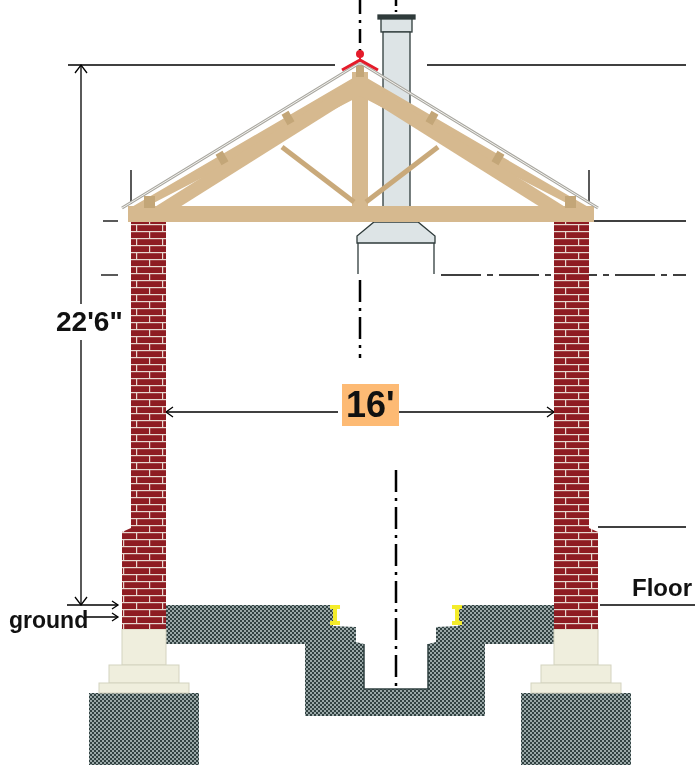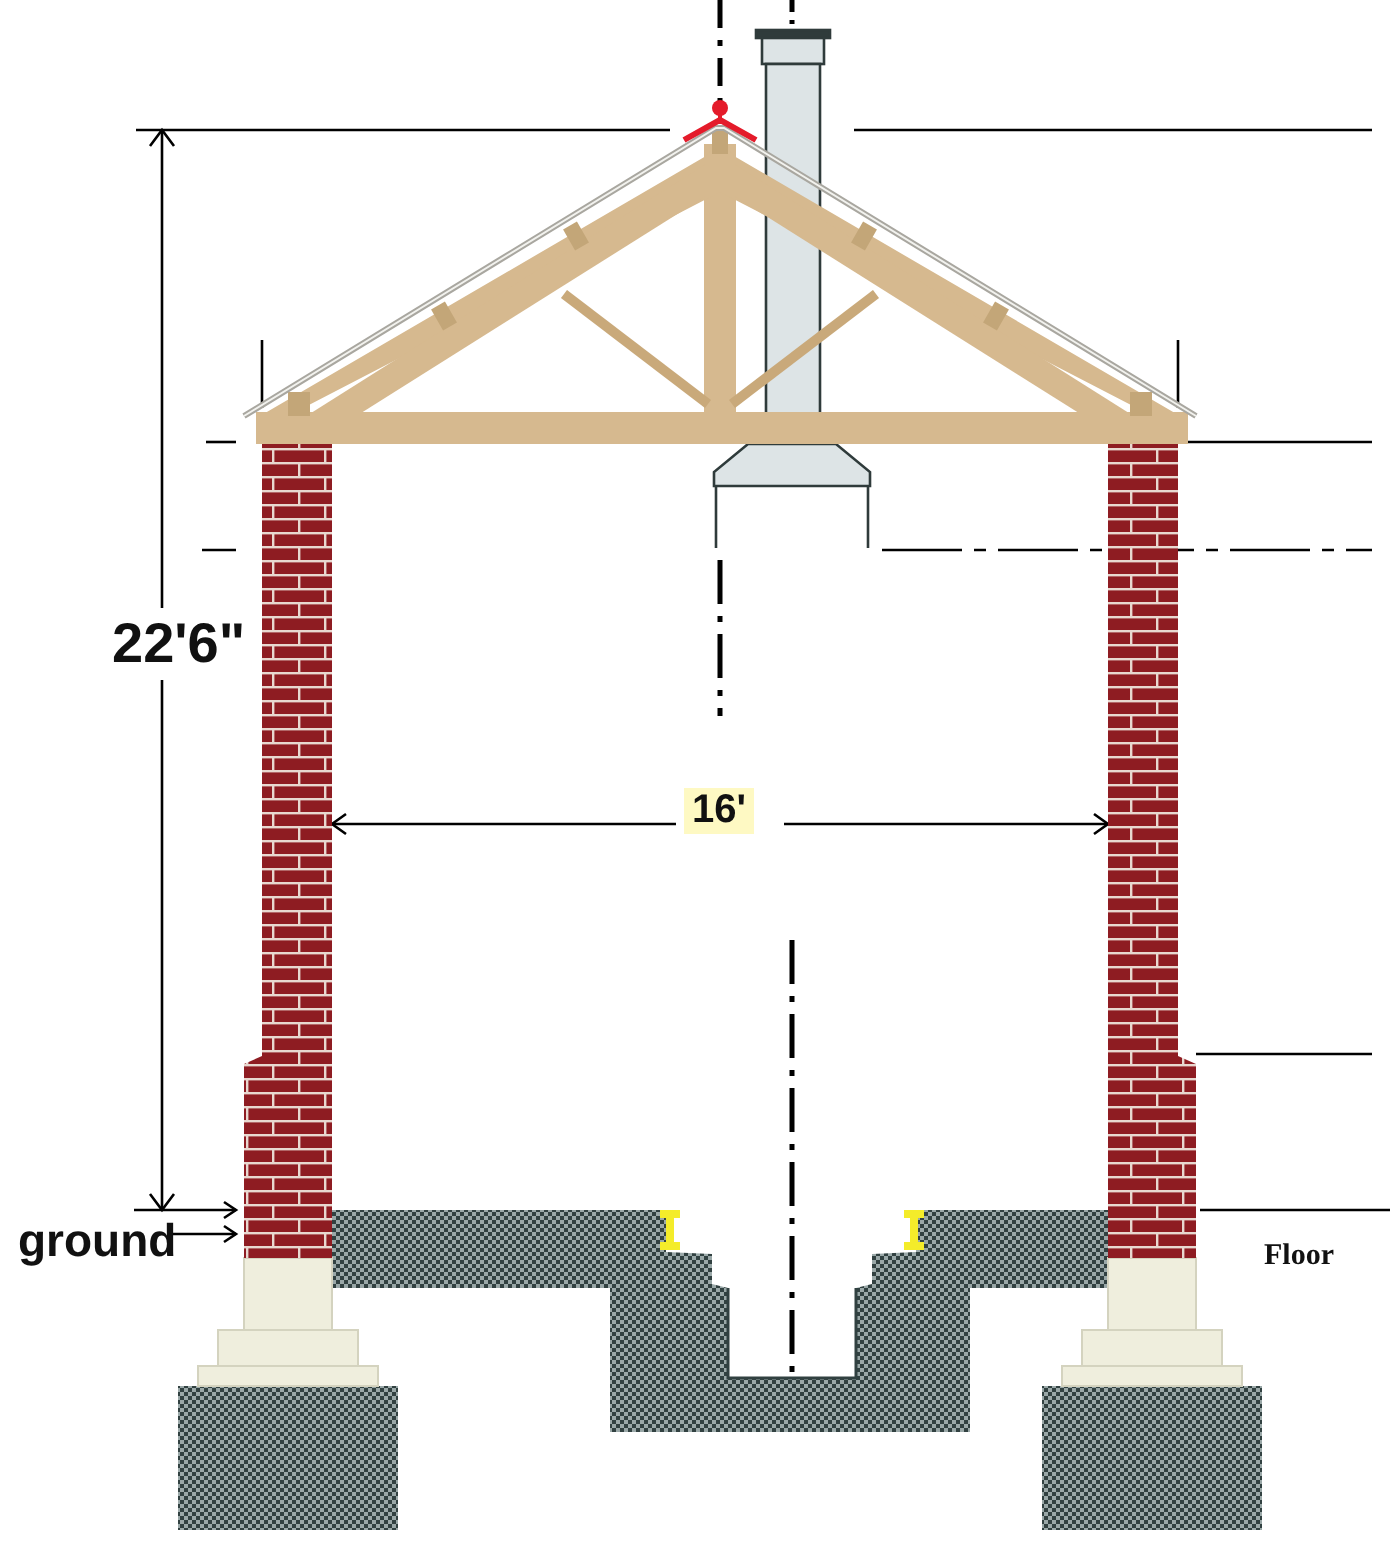--- a/index.html
+++ b/index.html
@@ -1,22 +1,22 @@
 <!DOCTYPE html>
 <html><head>
 <meta charset="utf-8">
 <style>
   html, body { margin:0; padding:0; background:#ffffff; }
   body { width:695px; height:772px; position:relative; overflow:hidden; font-family:"Liberation Sans", sans-serif; }
   svg { position:absolute; left:0; top:0; }
   .lbl { position:absolute; font-family:"Liberation Sans", sans-serif; font-weight:bold; color:#111; white-space:nowrap; }
   #dim-height { left:56px; top:304px; font-size:28px; background:#fff; padding:2px 0; }
-  #dim-width { left:342px; top:394px; font-size:20px; background:#fef9c3; padding:0 4px; }
+  #dim-width { left:342px; top:384px; font-size:36px; background:#fdba74; padding:0 4px; }
   #lbl-ground { left:9px; top:607px; font-size:23px; }
-  #lbl-floor { left:632px; top:620px; font-size:15px;font-family:Liberation Serif, serif; }
+  #lbl-floor { left:632px; top:574px; font-size:24px; }
 </style>
 </head>
 <body>
 
 <svg width="695" height="772" viewBox="0 0 695 772">
   <defs>
     <pattern id="brick" width="26" height="14" patternUnits="userSpaceOnUse">
       <rect width="26" height="14" fill="#8e1c22"></rect>
       <rect x="0" y="0" width="26" height="1.2" fill="#e8d8d0"></rect>
       <rect x="0" y="7" width="26" height="1.2" fill="#e8d8d0"></rect>

